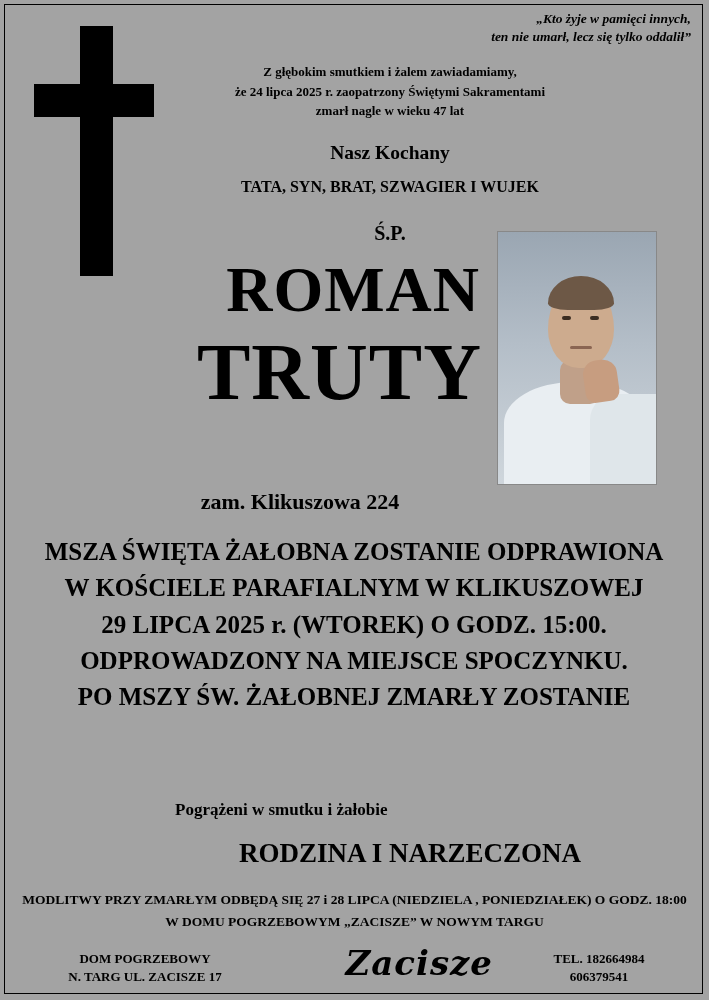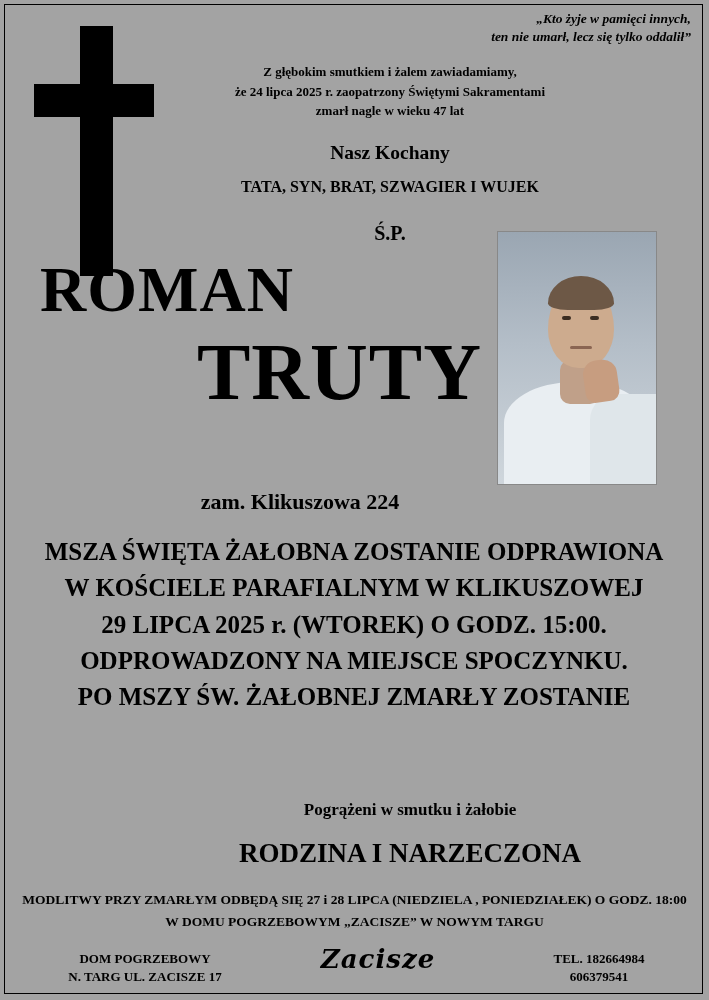--- a/index.html
+++ b/index.html
@@ -104,21 +104,21 @@
     font-weight: bold;
     font-size: 20px;
   }
 
   
   .name-first {
     position: absolute;
     left: 40px;
     top: 258px;
     width: 440px;
-    text-align: left;
+    text-align: right;
     font-weight: bold;
     font-size: 64px;
     letter-spacing: 1px;
     line-height: 1;
   }
   .name-last {
     position: absolute;
     left: 22px;
     top: 332px;
     width: 460px;
@@ -240,21 +240,21 @@
     font-size: 25px;
     line-height: 1.45;
   }
 
   
   .mourn-small {
     position: absolute;
     left: 175px;
     top: 800px;
     width: 470px;
-    text-align: center;
+    text-align: left;
     font-weight: bold;
     font-size: 17px;
   }
   .mourn-big {
     position: absolute;
     left: 175px;
     top: 838px;
     width: 470px;
     text-align: center;
     font-weight: bold;
@@ -292,25 +292,25 @@
     text-align: center;
     font-weight: bold;
     font-size: 13px;
     line-height: 1.35;
   }
   .logo {
     position: absolute;
     left: 263px;
     top: 946px;
     width: 230px;
-    text-align: center;
+    text-align: right;
     font-family: "DejaVu Serif", serif;
     font-style: italic;
     font-weight: bold;
-    font-size: 26px;
+    font-size: 34px;
     letter-spacing: 1px;
     line-height: 1.05;
   }
 </style>
 </head>
 <body>
 
 <div class="page">
   <div class="border"></div>
 

